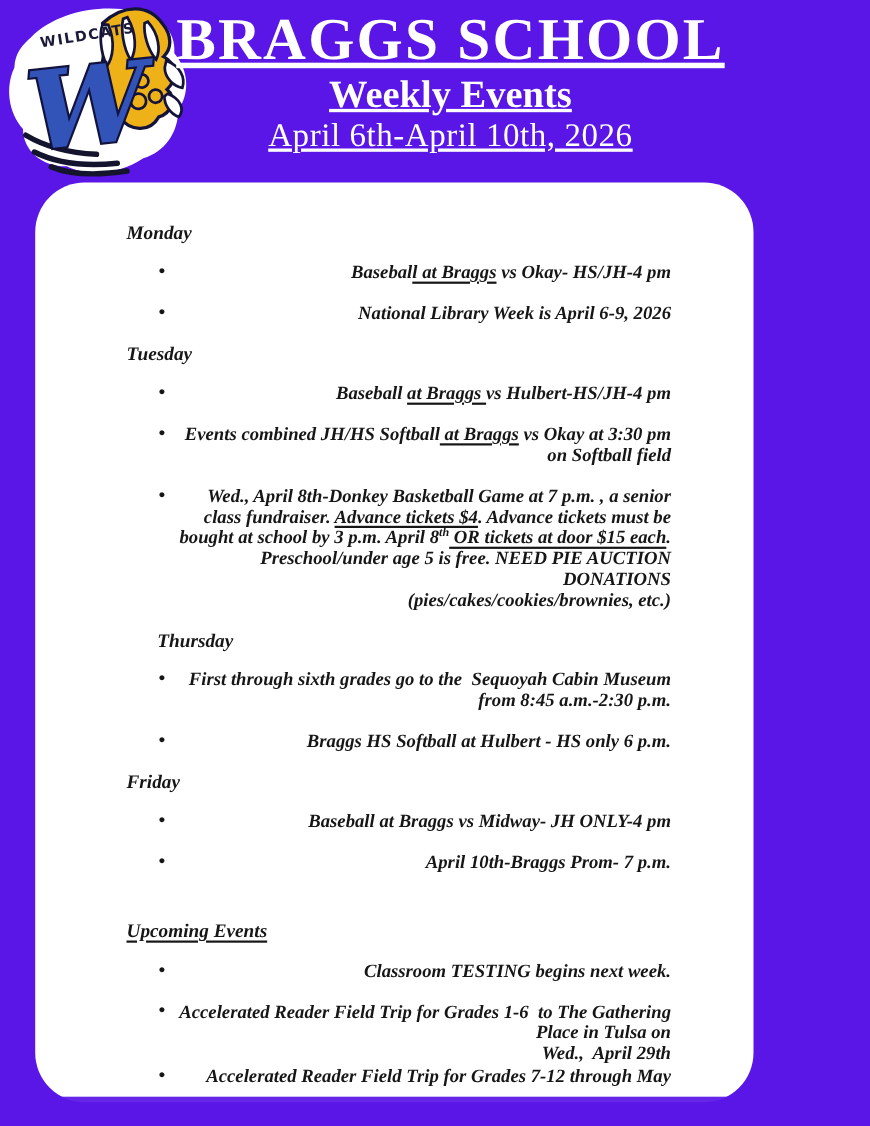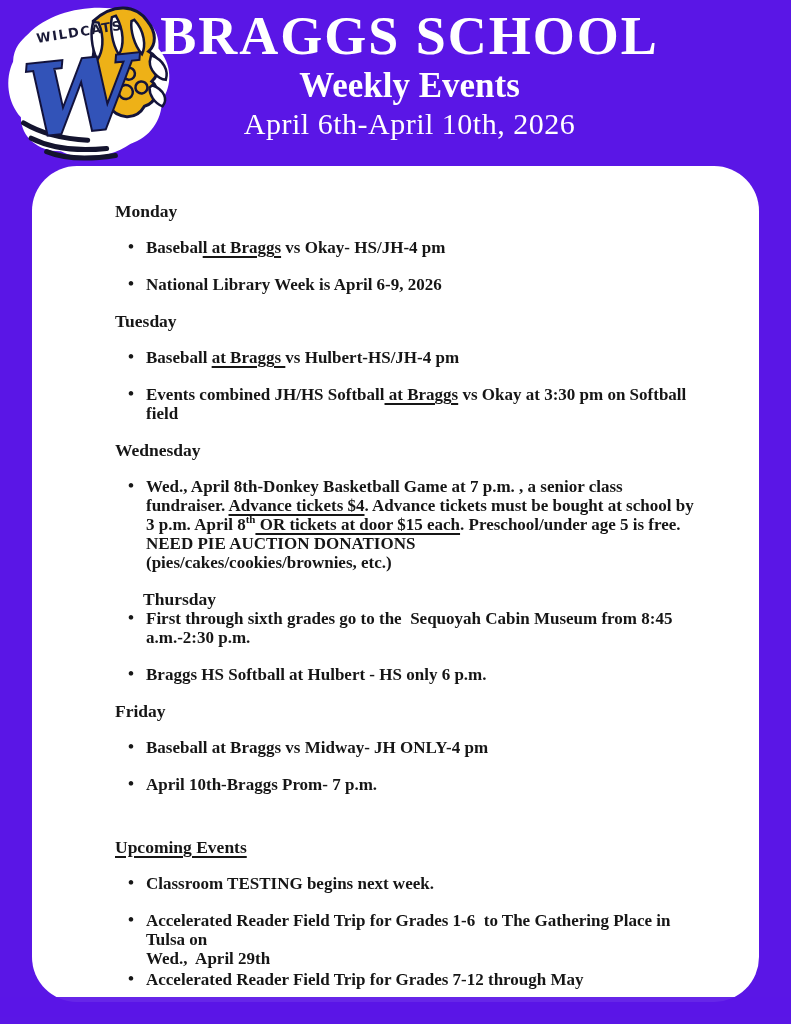--- a/index.html
+++ b/index.html
@@ -5,37 +5,37 @@
   html,body { margin:0; padding:0; background:#2b2b2b; }
   .page {
     position:relative; width:791px; height:1024px; overflow:hidden;
     background:var(--bg,#5a16e6);
     font-family:"Liberation Serif","DejaVu Serif",serif;
   }
   
   .logo { position:absolute; left:2px; top:0px; width:172px; height:172px; }
   .titles {
     position:absolute; top:8px; left:0; right:0; padding-left:28px;
-    text-align:center; color:var(--head,#ffffff); line-height:1.05;
+    text-align:center; color:var(--head,#ffffff); line-height:1.05;text-decoration:underline;
   }
   .title    { font-size:54px; font-weight:bold; letter-spacing:2px; }
   .subtitle { font-size:35px; font-weight:bold; margin-top:3px; }
   .daterange{ font-size:30px; font-weight:normal; margin-top:4px; letter-spacing:0.5px; }
   
   .card {
-    position:absolute; left:32px; top:166px; width:727px; height:836px;
-    background:var(--card,#ffffff); border-radius:45px;
+    position:absolute; left:32px; top:166px; width:653px; height:836px;
+    background:var(--card,#ffffff); border-radius:45px;font-style:italic;
   }
   .card-inner { padding:36px 59px 0 83px; color:var(--ink,#161616); }
   .day-section { margin:0; }
   .day-section.spaced { padding-top:26px; }
   .day-heading {
     font-size:17.5px; font-weight:bold; margin:0 0 17px 0; line-height:19px;
   }
-  .events { list-style:none; margin:0; padding:0; }
+  .events { list-style:none; margin:16px; padding:0;text-align:right; }
   .event-item {
     position:relative; padding-left:31px; margin:0 0 18px 0;
     font-size:17px; font-weight:bold; line-height:19px; white-space:pre-wrap;
   }
   .event-item::before { content:"\2022"; position:absolute; left:13px; top:-1px; font-size:17px; }
   .tight .day-heading { margin-bottom:0;margin-left:28px; }
   .u { text-decoration:underline; text-decoration-thickness:1.5px; text-underline-offset:3px; }
   sup { font-size:11px; line-height:0; }
   .hidden-under-footer { margin-top:-16px; }
   
@@ -93,21 +93,20 @@
           </ul>
         </section>
         <section class="day-section">
           <h2 class="day-heading">Tuesday</h2>
           <ul class="events">
             <li class="event-item"><span>Baseball </span><span class="u">at Braggs </span><span>vs Hulbert-HS/JH-4 pm</span></li>
             <li class="event-item"><span>Events combined JH/HS Softball</span><span class="u"> at Braggs</span><span> vs Okay at 3:30 pm on Softball field</span></li>
           </ul>
         </section>
         <section class="day-section">
-          <h2 class="day-heading">Wednesday</h2>
           <ul class="events">
             <li class="event-item"><span>Wed., April 8th-Donkey Basketball Game at 7 p.m. , a senior class fundraiser. </span><span class="u">Advance tickets $4</span><span>. Advance tickets must be bought at school by 3 p.m. April 8</span><sup>th</sup><span class="u"> OR tickets at door $15 each</span><span>. Preschool/under age 5 is free. NEED PIE AUCTION DONATIONS
 (pies/cakes/cookies/brownies, etc.)</span></li>
           </ul>
         </section>
         <section class="day-section tight">
           <h2 class="day-heading">Thursday</h2>
           <ul class="events">
             <li class="event-item"><span>First through sixth grades go to the  Sequoyah Cabin Museum from 8:45 a.m.-2:30 p.m.</span></li>
             <li class="event-item"><span>Braggs HS Softball at Hulbert - HS only 6 p.m.</span></li>

